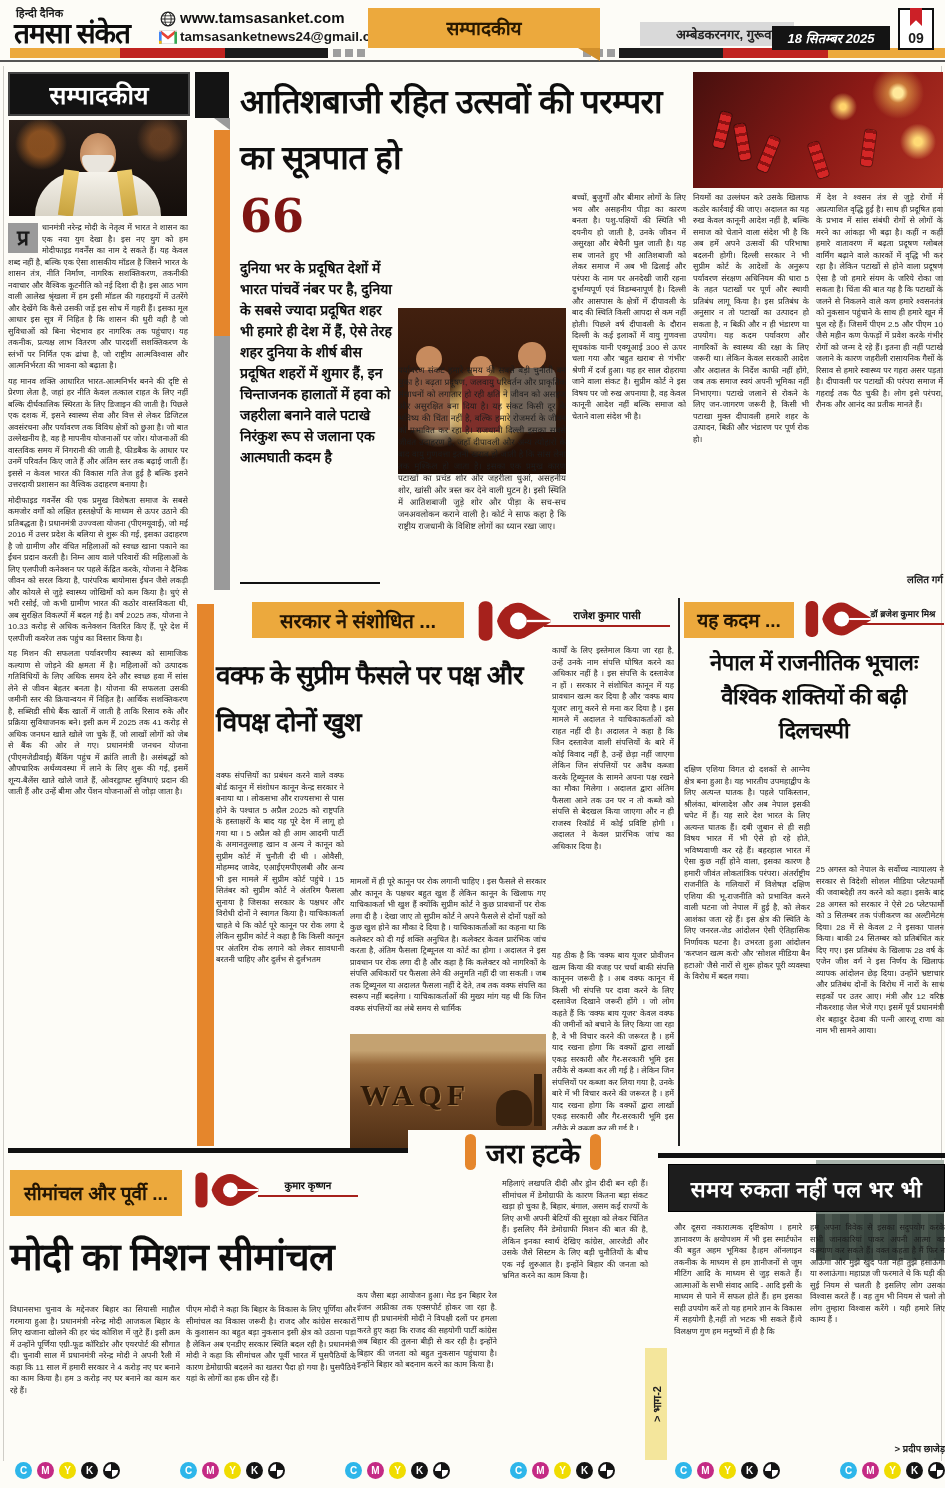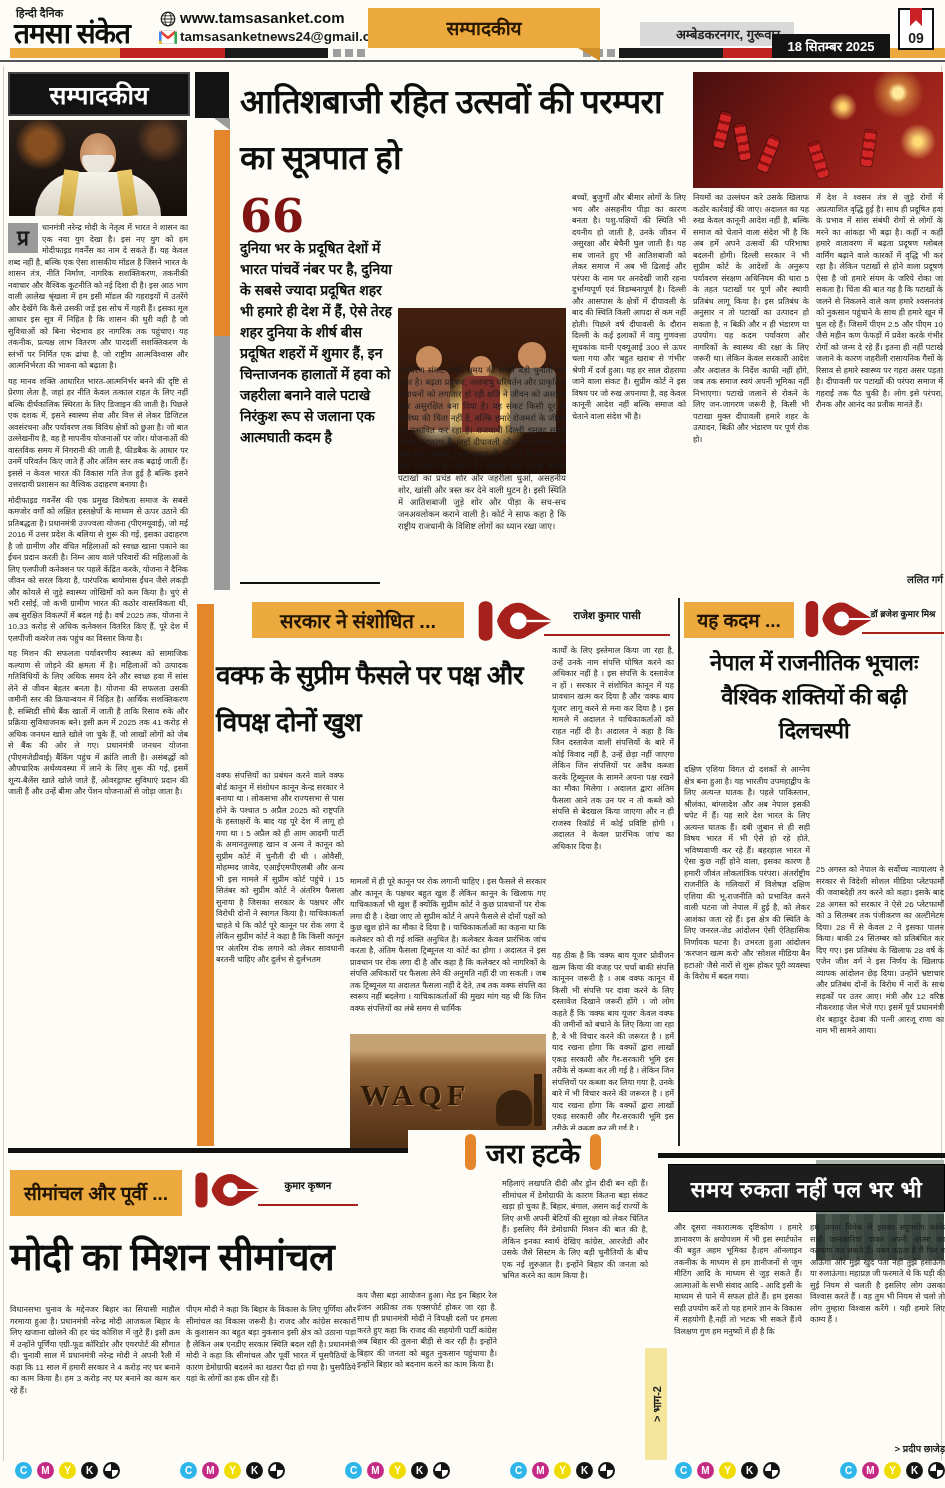--- a/index.html
+++ b/index.html
@@ -1,21 +1,21 @@
 <!DOCTYPE html>
 <html><head>
 <meta charset="utf-8">
 <style>
   html,body{margin:0;padding:0;}
   body{width:945px;height:1488px;position:relative;background:#fdfcf7;font-family:"Liberation Sans","DejaVu Sans",sans-serif;color:#1c1c1c;overflow:hidden;}
   .abs{position:absolute;}
   .col{font-size:8px;line-height:11.5px;text-align:justify;overflow:hidden;color:#1d1d1d;}
   .col-lg{font-size:8.5px;line-height:12px;}
   .kicker{background:#eca93d;display:flex;align-items:center;justify-content:center;font-weight:800;color:#231503;}
-  .byline{font-weight:700;color:#111;border-bottom:2px solid #a6211c;display:flex;align-items:flex-end;justify-content:center;padding-bottom:12px;}
+  .byline{font-weight:700;color:#111;border-bottom:2px solid #a6211c;display:flex;align-items:flex-end;justify-content:center;padding-bottom:3px;}
   .headline{font-weight:800;color:#0e0e0e;letter-spacing:-0.5px;}
   .rule-thick{background:#111;}
   .imgbox{overflow:hidden;position:relative;}
   
   .strip{position:absolute;top:48px;height:10px;}
   .sq{position:absolute;top:49px;width:8px;height:8px;background:#9e9e9e;}
   
   .cmyk-group{position:absolute;top:1462px;display:flex;gap:5px;align-items:center;}
   .dot{width:17px;height:17px;border-radius:50%;display:flex;align-items:center;justify-content:center;font-size:10px;font-weight:800;color:#fff;}
   .dot.c{background:#2eb6ea;} .dot.m{background:#c42a84;} .dot.y{background:#f0dc00;} .dot.k{background:#141414;}
@@ -84,21 +84,21 @@
   <div class="abs" style="left:0;top:60px;width:945px;height:2px;background:#555;"></div>
 
   <div class="abs" style="left:368px;top:8px;width:232px;height:40px;background:#eca93d;display:flex;align-items:center;justify-content:center;">
     <span style="font-size:19px;font-weight:800;color:#2b1a00;">सम्पादकीय</span>
   </div>
   <div class="abs" style="left:578px;top:48px;width:22px;height:13px;background:#d18f2b;clip-path:polygon(0 0,100% 0,100% 100%);"></div>
 
   <div class="abs" style="left:640px;top:22px;width:132px;height:24px;background:#d9d9d9;display:flex;align-items:center;justify-content:center;padding-left:22px;">
     <span style="font-size:13px;font-weight:700;color:#222;">अम्बेडकरनगर, गुरूवार</span>
   </div>
-  <div class="abs" style="left:772px;top:34px;width:118px;height:24px;background:#141414;display:flex;align-items:center;justify-content:center;">
+  <div class="abs" style="left:772px;top:26px;width:118px;height:24px;background:#141414;display:flex;align-items:center;justify-content:center;font-style:italic;">
     <span style="font-size:13px;font-weight:700;color:#fff;">18 सितम्बर 2025</span>
   </div>
   <div class="abs" style="left:898px;top:8px;width:36px;height:42px;background:#fff;border:2px solid #111;box-sizing:border-box;">
     <div style="position:absolute;left:50%;top:-2px;transform:translateX(-50%);width:12px;height:18px;background:#cc2027;clip-path:polygon(0 0,100% 0,100% 100%,50% 68%,0 100%);"></div>
     <div style="position:absolute;bottom:2px;width:100%;text-align:center;font-size:14px;font-weight:800;">09</div>
   </div>
 </div>
 
 <div class="abs" style="left:3px;top:66px;width:1px;height:1395px;background:#cfcdc7;"></div>
 <div class="abs" style="left:941px;top:66px;width:1px;height:1395px;background:#cfcdc7;"></div>
@@ -135,21 +135,21 @@
 <div id="img-crackers" class="abs imgbox" style="left:693px;top:72px;width:250px;height:116px;">
   <div class="cracker" style="left:24px;top:40px;transform:rotate(14deg);"></div>
   <div class="cracker" style="left:44px;top:52px;transform:rotate(-10deg);"></div>
   <div class="cracker" style="left:70px;top:64px;transform:rotate(22deg);"></div>
   <div class="cracker" style="left:120px;top:70px;transform:rotate(-18deg);"></div>
   <div class="cracker" style="left:170px;top:58px;transform:rotate(8deg);"></div>
 </div>
 
 <div class="abs" style="left:240px;top:194px;width:152px;height:392px;">
   <div style="font-family:'DejaVu Serif','Liberation Serif',serif;font-size:46px;font-weight:800;color:#7e1513;line-height:44px;">66</div>
-  <div style="font-size:14px;line-height:21px;font-weight:700;color:#0f0f0f;">दुनिया भर के प्रदूषित देशों में भारत पांचवें नंबर पर है, दुनिया के सबसे ज्यादा प्रदूषित शहर भी हमारे ही देश में हैं, ऐसे तेरह शहर दुनिया के शीर्ष बीस प्रदूषित शहरों में शुमार हैं, इन चिन्ताजनक हालातों में हवा को जहरीला बनाने वाले पटाखे निरंकुश रूप से जलाना एक आत्मघाती कदम है</div>
+  <div style="font-size:14px;line-height:21px;font-weight:700;color:#0f0f0f;margin-top:20px;">दुनिया भर के प्रदूषित देशों में भारत पांचवें नंबर पर है, दुनिया के सबसे ज्यादा प्रदूषित शहर भी हमारे ही देश में हैं, ऐसे तेरह शहर दुनिया के शीर्ष बीस प्रदूषित शहरों में शुमार हैं, इन चिन्ताजनक हालातों में हवा को जहरीला बनाने वाले पटाखे निरंकुश रूप से जलाना एक आत्मघाती कदम है</div>
 </div>
 <div class="abs" style="left:240px;top:582px;width:140px;height:2px;background:#111;"></div>
 
 <div id="img-kids" class="abs imgbox" style="left:398px;top:192px;width:168px;height:166px;">
   <div class="head" style="left:18px;top:38px;width:26px;height:26px;"></div>
   <div class="head" style="left:72px;top:48px;width:22px;height:22px;"></div>
   <div class="head" style="left:120px;top:34px;width:28px;height:28px;"></div>
   <div class="torso" style="left:10px;top:62px;width:42px;height:60px;background:#8c5a43;"></div>
   <div class="torso" style="left:64px;top:68px;width:38px;height:56px;background:#7e2f2a;"></div>
   <div class="torso" style="left:112px;top:60px;width:46px;height:64px;background:#6e6258;"></div>

